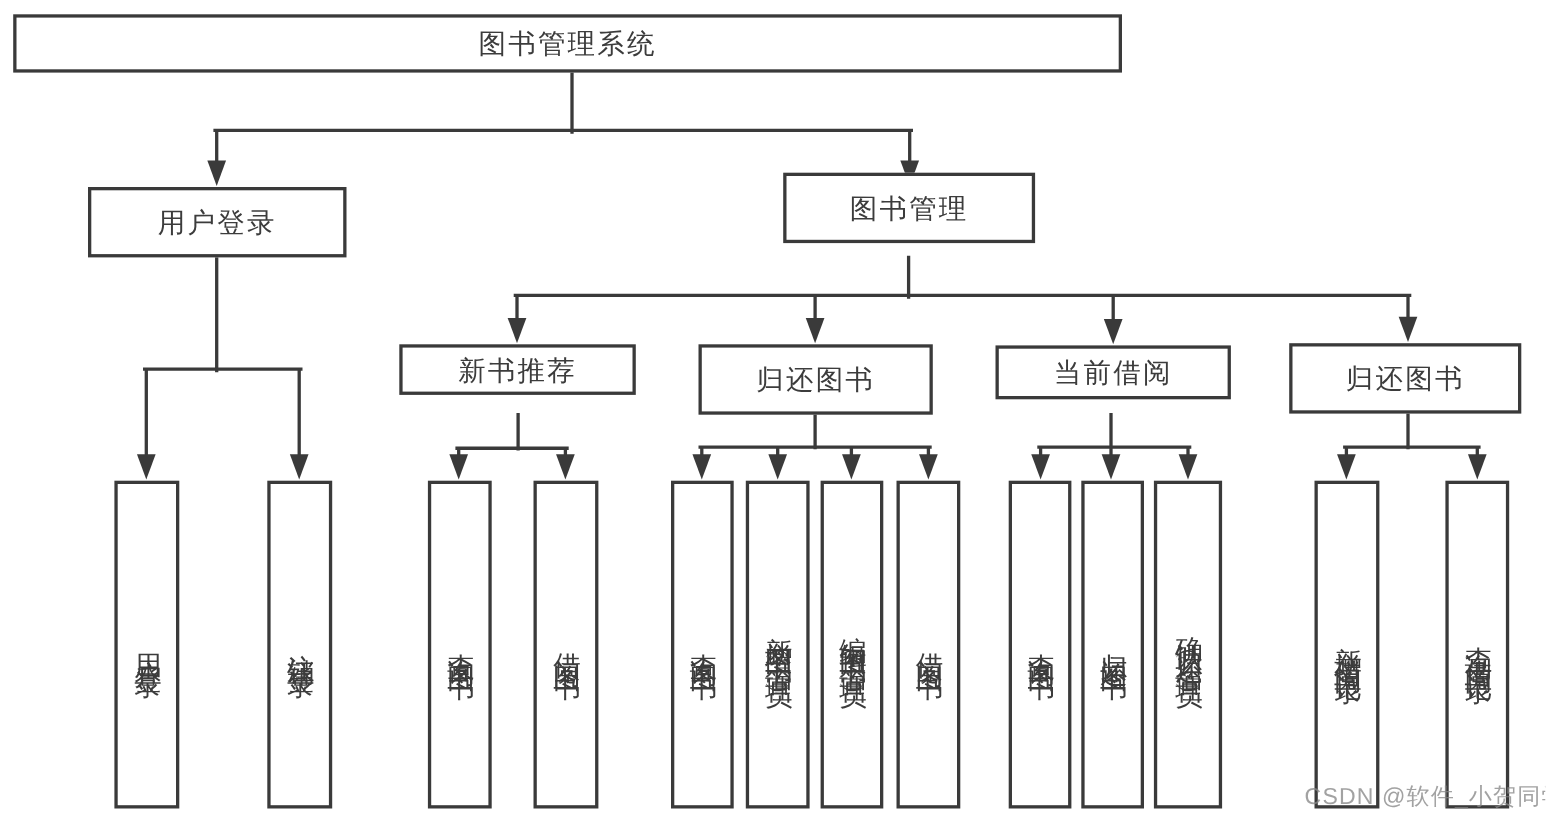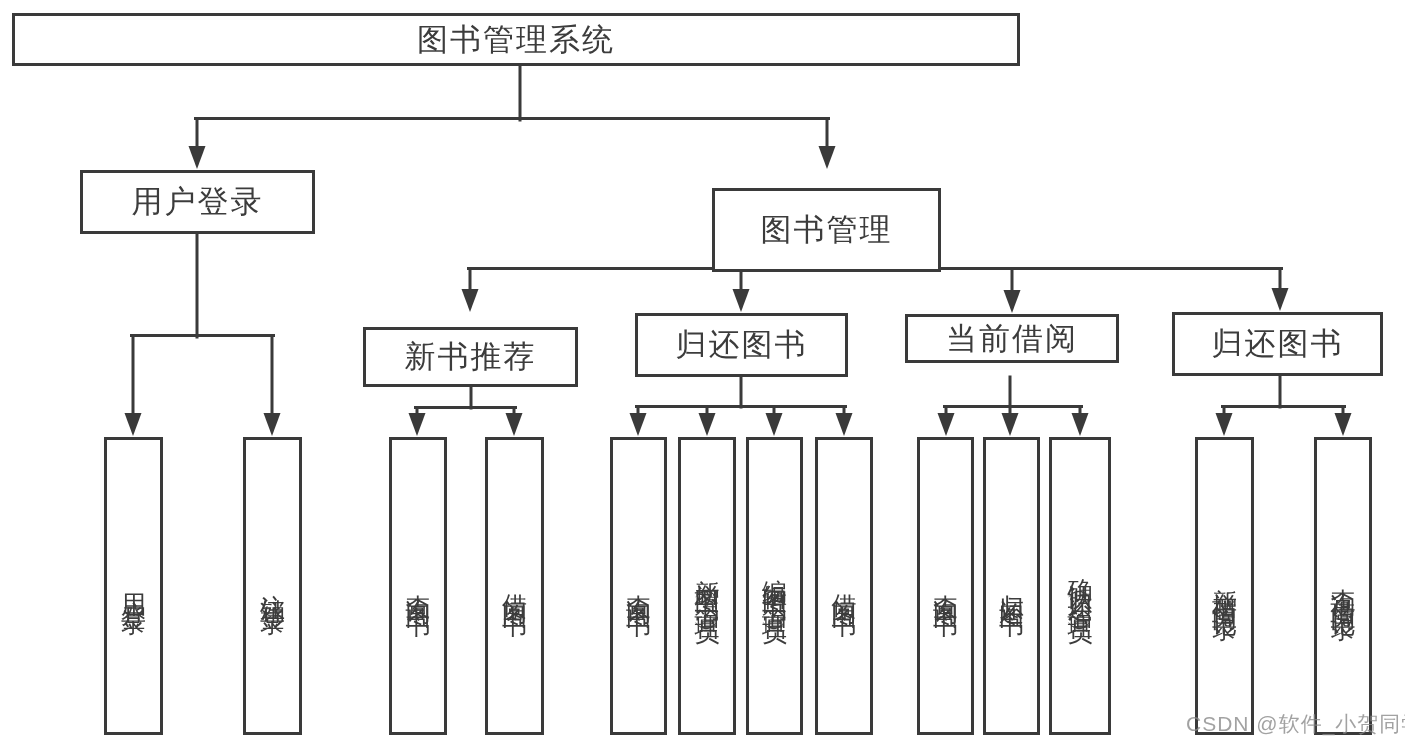--- a/index.html
+++ b/index.html
@@ -7,21 +7,21 @@
     position:relative;width:1405px;height:747px;background:#ffffff;overflow:hidden;
     font-family:"Liberation Sans","DejaVu Sans",sans-serif;
   }
   .connectors{position:absolute;left:0;top:0;z-index:1;}
   .box{
     position:absolute;box-sizing:border-box;background:#ffffff;
     border:3px solid #3a3a3a;color:#3c3c3c;
     display:flex;align-items:center;justify-content:center;
     z-index:2;
   }
-  .hz{font-size:31px;letter-spacing:2px;white-space:nowrap;}
+  .hz{font-size:25px;letter-spacing:2px;white-space:nowrap;}
   .vt span{
     writing-mode:vertical-rl;text-orientation:mixed;
     font-size:25px;letter-spacing:6px;line-height:1;
     white-space:nowrap;
   }
   .watermark{
     position:absolute;left:1186px;top:710px;z-index:5;
     font-size:21px;letter-spacing:1px;color:rgba(136,136,136,0.78);
     white-space:nowrap;
   }
@@ -67,25 +67,25 @@
     </g>
   </svg>
 
   <div class="box hz" style="left:12px;top:13px;width:1008px;height:53px">
     <span>图书管理系统</span>
   </div>
 
   <div class="box hz" style="left:80px;top:170px;width:235px;height:64px">
     <span>用户登录</span>
   </div>
-  <div class="box hz" style="left:712px;top:188px;width:229px;height:84px">
+  <div class="box hz" style="left:712px;top:157px;width:229px;height:64px">
     <span>图书管理</span>
   </div>
 
-  <div class="box hz" style="left:363px;top:327px;width:215px;height:60px">
+  <div class="box hz" style="left:363px;top:313px;width:215px;height:46px">
     <span>新书推荐</span>
   </div>
   <div class="box hz" style="left:635px;top:313px;width:213px;height:64px">
     <span>归还图书</span>
   </div>
   <div class="box hz" style="left:905px;top:314px;width:214px;height:49px">
     <span>当前借阅</span>
   </div>
   <div class="box hz" style="left:1172px;top:312px;width:211px;height:64px">
     <span>归还图书</span>

